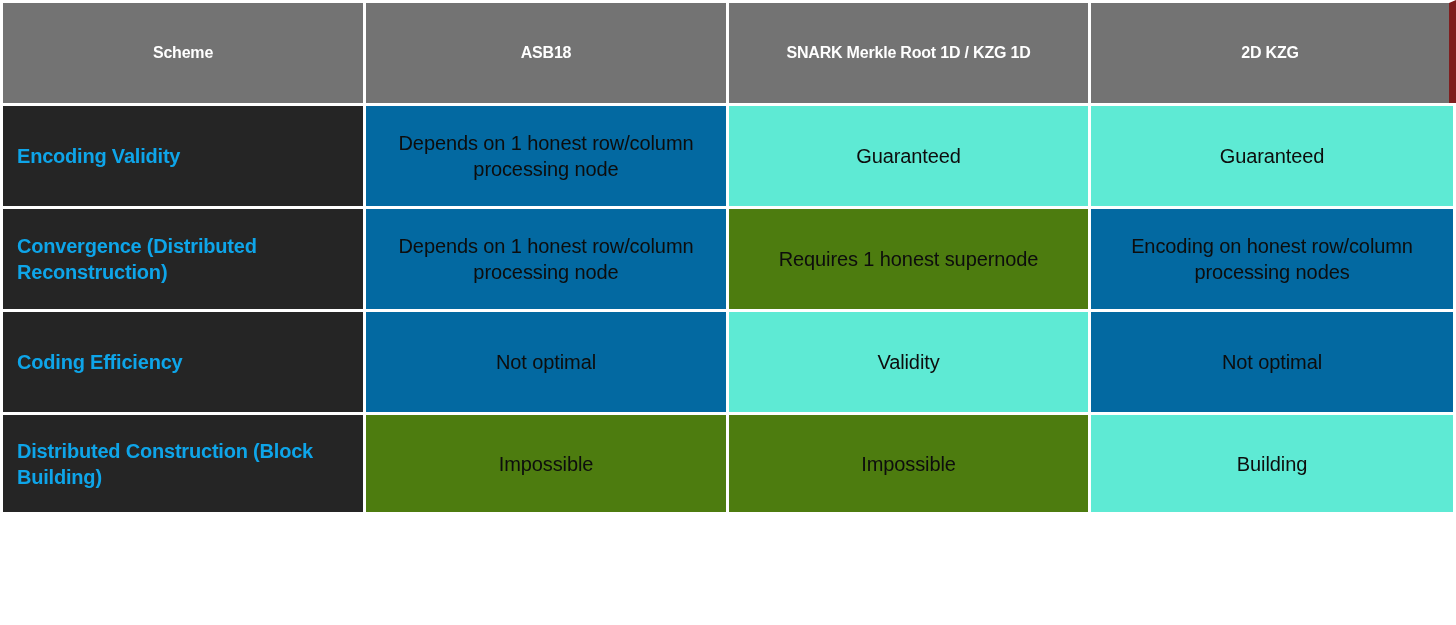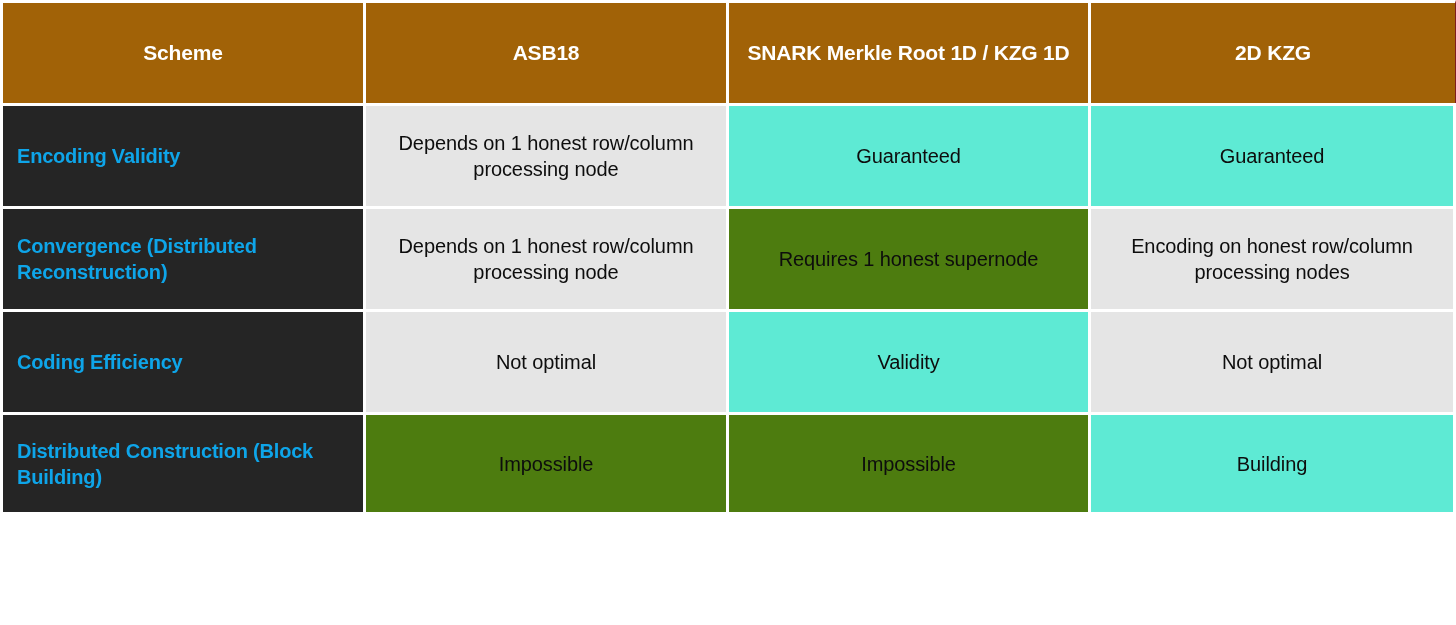--- a/index.html
+++ b/index.html
@@ -22,36 +22,36 @@
     background: #ffffff;
   }
 
   .comparison-table col.c-scheme   { width: 363px; }
   .comparison-table col.c-asb18    { width: 363px; }
   .comparison-table col.c-snark     { width: 362px; }
   .comparison-table col.c-kzg2d     { width: 368px; }
 
   
   thead th {
-    background: #a16207;
+    background: #737373;
     color: #ffffff;
     font-weight: bold;
-    font-size: 21px;
+    font-size: 16px;
     line-height: 1.28;
     text-align: center;
     vertical-align: middle;
     height: 103px;
     padding: 4px 10px;
     border-left: 3px solid #ffffff;
     border-top: 3px solid #ffffff;
     box-sizing: border-box;
     letter-spacing: -0.2px;
   }
   thead th:last-child {
-    border-right: 1px solid #7f1d1d;
+    border-right: 7px solid #7f1d1d;
   }
 
   
   tbody td {
     height: 103px;
     vertical-align: middle;
     padding: 4px 12px;
     box-sizing: border-box;
     border-left: 3px solid #ffffff;
     border-top: 3px solid #ffffff;
@@ -72,21 +72,21 @@
     background: #252525;
     color: #0ea5e9;
     font-weight: bold;
     font-size: 20px;
     text-align: left;
     padding-left: 14px;
     line-height: 1.3;
     letter-spacing: -0.2px;
   }
 
-  td.cell-yellow { background: #e5e5e5; }
+  td.cell-yellow { background: #0369a1; }
   td.cell-green  { background: #5eead4; }
   td.cell-red    { background: #4d7c0f; }
 </style>
 </head>
 <body>
 
 <table class="comparison-table">
   <colgroup>
     <col class="c-scheme">
     <col class="c-asb18">

